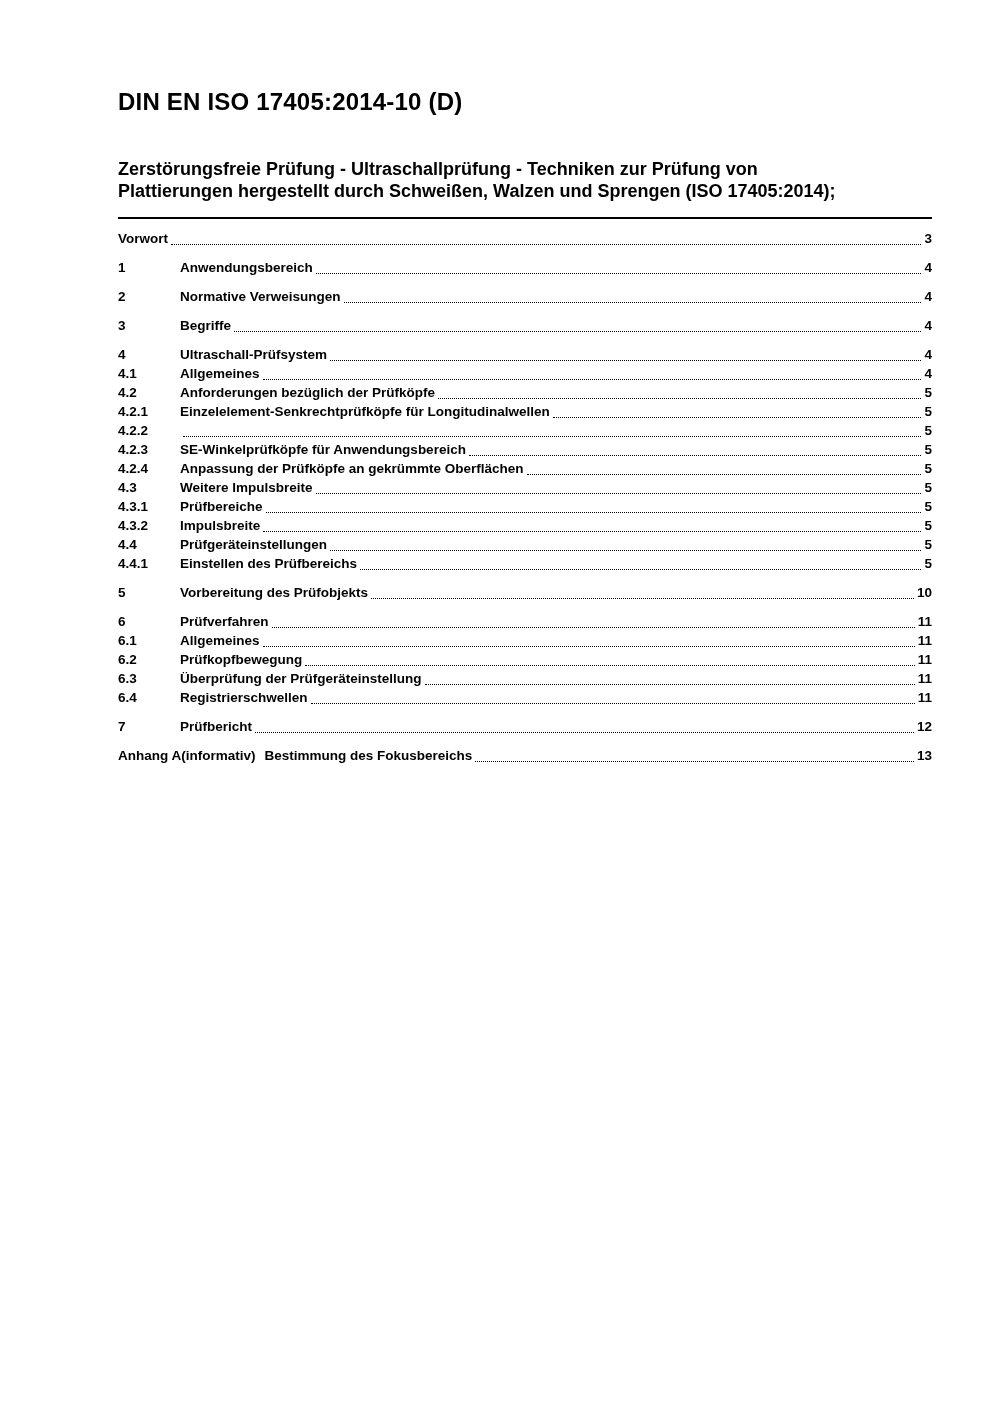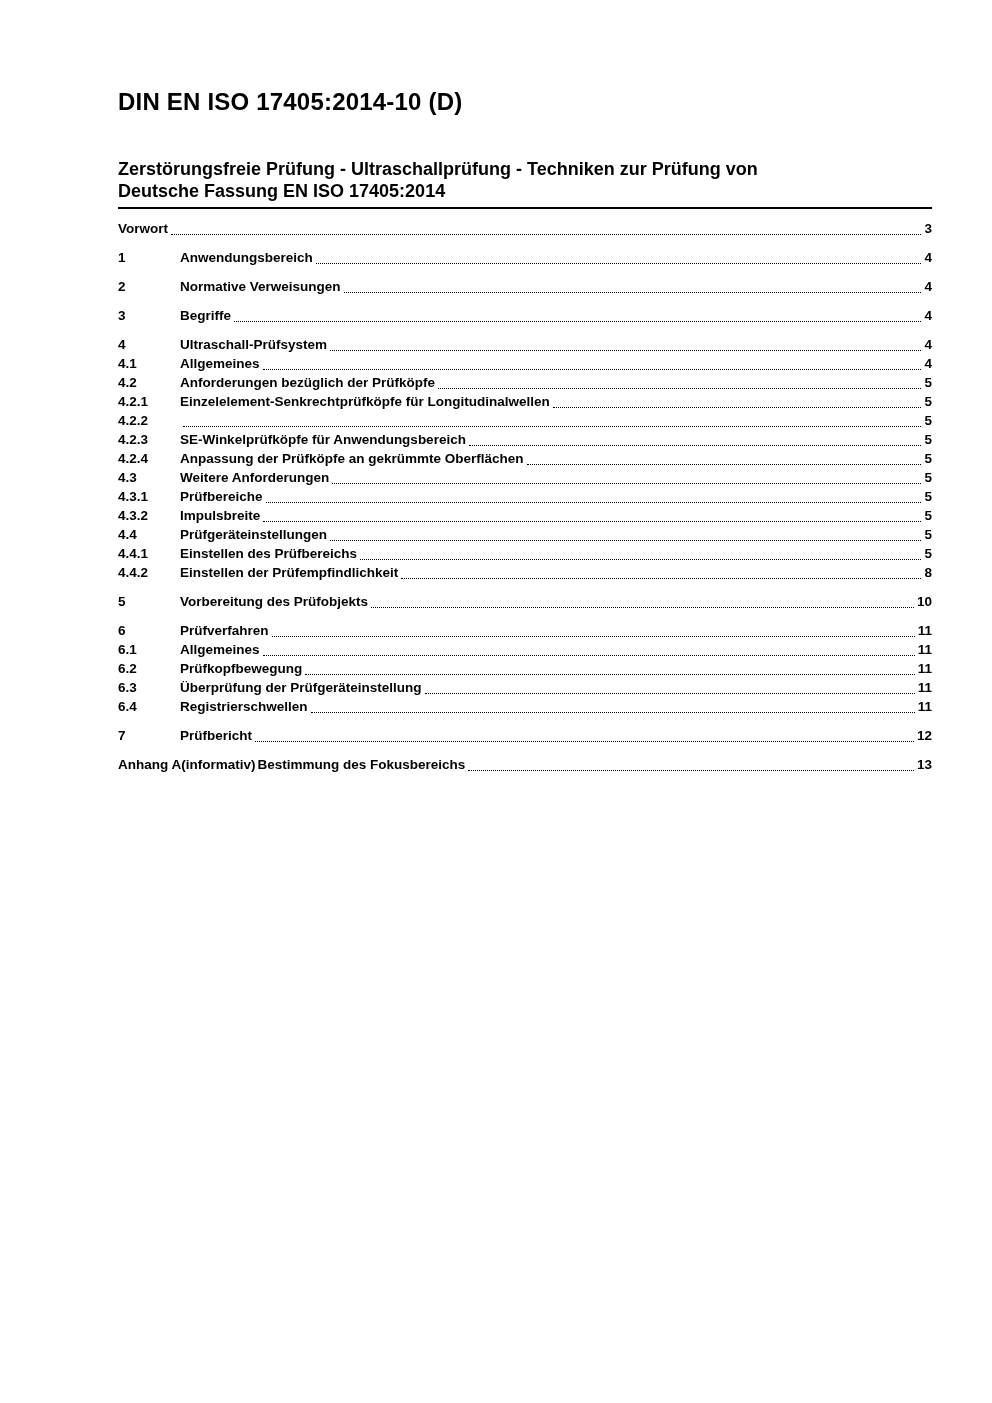--- a/index.html
+++ b/index.html
@@ -22,21 +22,21 @@
     font-size: 24px;
     font-weight: bold;
     line-height: 28px;
     letter-spacing: 0.2px;
     margin: 0 0 42px 0;
   }
   .doc-subtitle {
     font-size: 18px;
     font-weight: bold;
     line-height: 22px;
-    padding-bottom: 5px;
+    padding-bottom: 15px;
     border-bottom: 2px solid #000000;
   }
   .toc-heading-row {
     display: flex;
     justify-content: space-between;
     align-items: flex-end;
     margin-top: 41px;
     margin-bottom: 21px;
   }
   .toc-heading {
@@ -64,21 +64,21 @@
     margin-top: 10px;
     align-items: flex-end;
   }
   .toc-num {
     flex: 0 0 62px;
   }
   .toc-title .note {
     font-weight: bold;
   }
   .toc-title .after-note {
-    margin-left: 2px;
+    margin-left: 9px;
   }
   .leader {
     flex: 1 1 auto;
     border-bottom: 1.9px dotted #000000;
     margin: 0 3px 3px 3px;
     min-width: 10px;
   }
   .toc-page-num {
     flex: 0 0 auto;
     text-align: right;
@@ -93,21 +93,21 @@
 </style>
 </head>
 <body>
 
 <div class="page">
 
   <h1 class="doc-title">DIN EN ISO 17405:2014-10 (D)</h1>
 
   <div class="doc-subtitle">
     <div>Zerstörungsfreie Prüfung - Ultraschallprüfung - Techniken zur Prüfung von</div>
-    <div>Deutsche Fassung EN ISO 17405:2014</div>
+    <div>Plattierungen hergestellt durch Schweißen, Walzen und Sprengen (ISO 17405:2014);</div>
   </div>
 
 
   <div class="toc-list" id="toc-list">
       <div class="toc-row major">
         <span class="toc-title">Vorwort</span>
         <span class="leader"></span>
         <span class="toc-page-num">3</span>
       </div>
       <div class="toc-row major">
@@ -164,21 +164,21 @@
         <span class="toc-page-num">5</span>
       </div>
       <div class="toc-row">
         <span class="toc-num">4.2.4</span>
         <span class="toc-title">Anpassung der Prüfköpfe an gekrümmte Oberflächen</span>
         <span class="leader"></span>
         <span class="toc-page-num">5</span>
       </div>
       <div class="toc-row">
         <span class="toc-num">4.3</span>
-        <span class="toc-title">Weitere Anforderungen</span>
+        <span class="toc-title">Weitere Impulsbreite</span>
         <span class="leader"></span>
         <span class="toc-page-num">5</span>
       </div>
       <div class="toc-row">
         <span class="toc-num">4.3.1</span>
         <span class="toc-title">Prüfbereiche</span>
         <span class="leader"></span>
         <span class="toc-page-num">5</span>
       </div>
       <div class="toc-row">
@@ -192,26 +192,20 @@
         <span class="toc-title">Prüfgeräteinstellungen</span>
         <span class="leader"></span>
         <span class="toc-page-num">5</span>
       </div>
       <div class="toc-row">
         <span class="toc-num">4.4.1</span>
         <span class="toc-title">Einstellen des Prüfbereichs</span>
         <span class="leader"></span>
         <span class="toc-page-num">5</span>
       </div>
-      <div class="toc-row">
-        <span class="toc-num">4.4.2</span>
-        <span class="toc-title">Einstellen der Prüfempfindlichkeit</span>
-        <span class="leader"></span>
-        <span class="toc-page-num">8</span>
-      </div>
       <div class="toc-row major">
         <span class="toc-num">5</span>
         <span class="toc-title">Vorbereitung des Prüfobjekts</span>
         <span class="leader"></span>
         <span class="toc-page-num">10</span>
       </div>
       <div class="toc-row major">
         <span class="toc-num">6</span>
         <span class="toc-title">Prüfverfahren</span>
         <span class="leader"></span>

